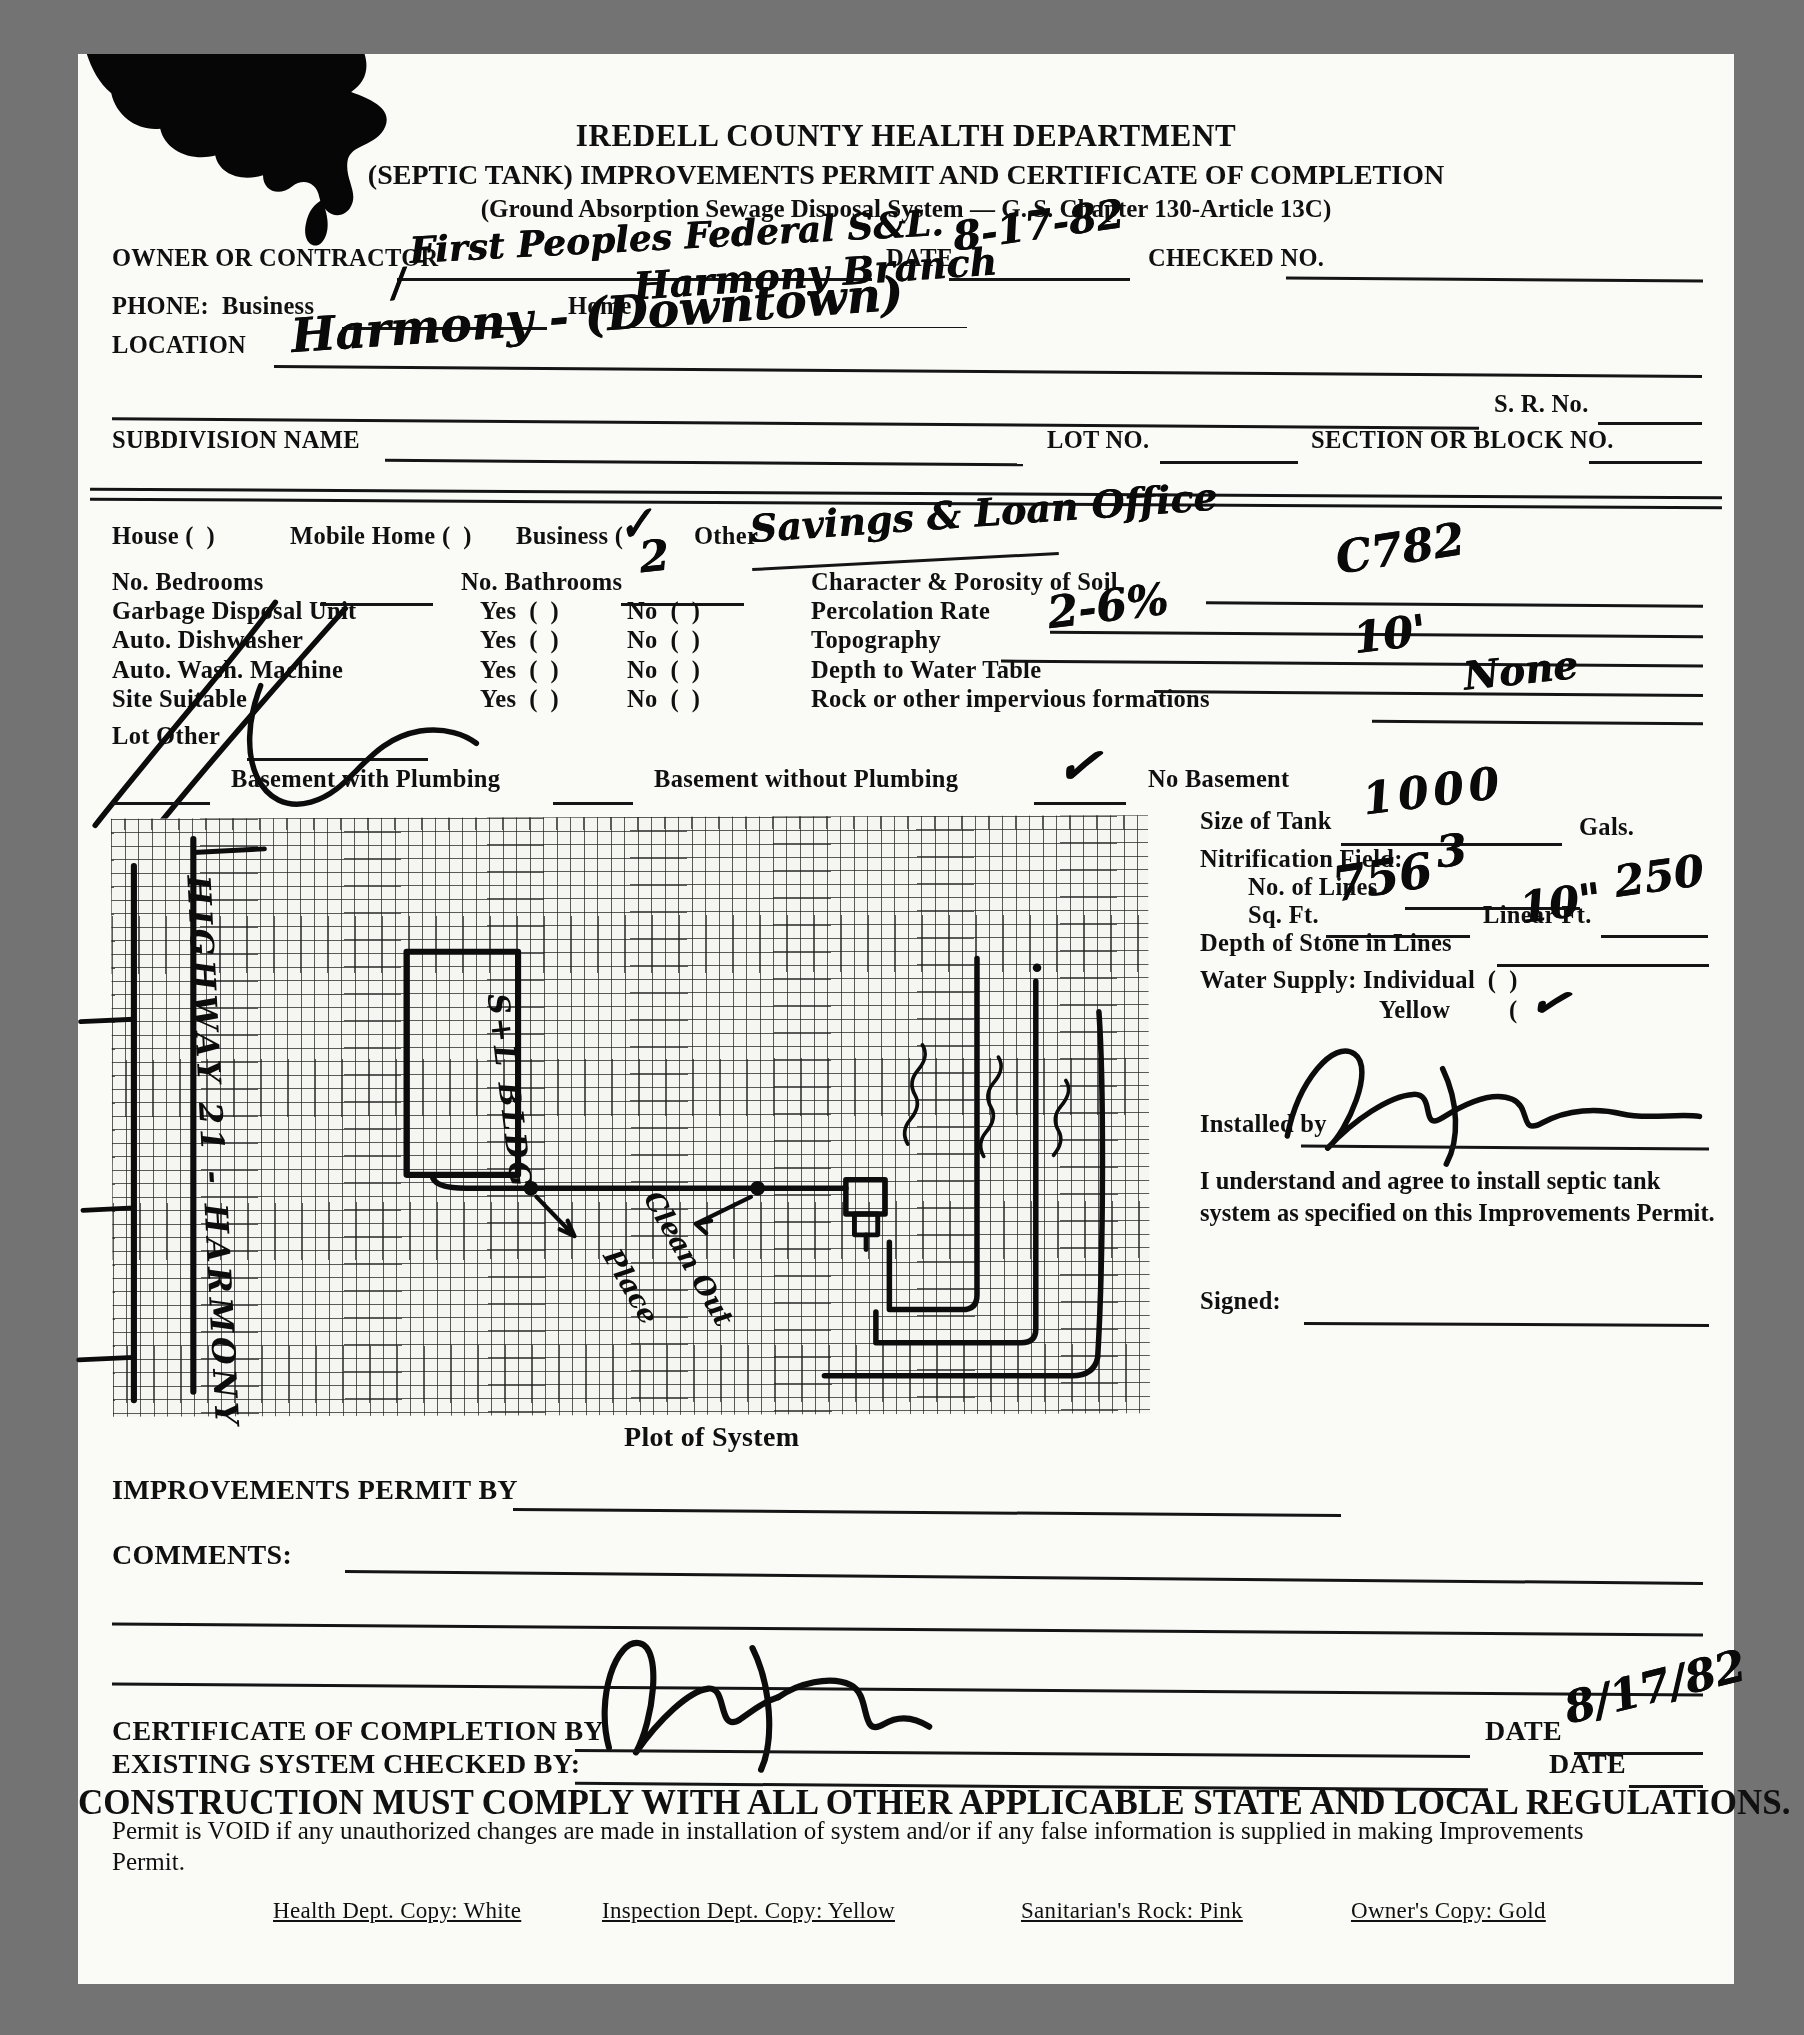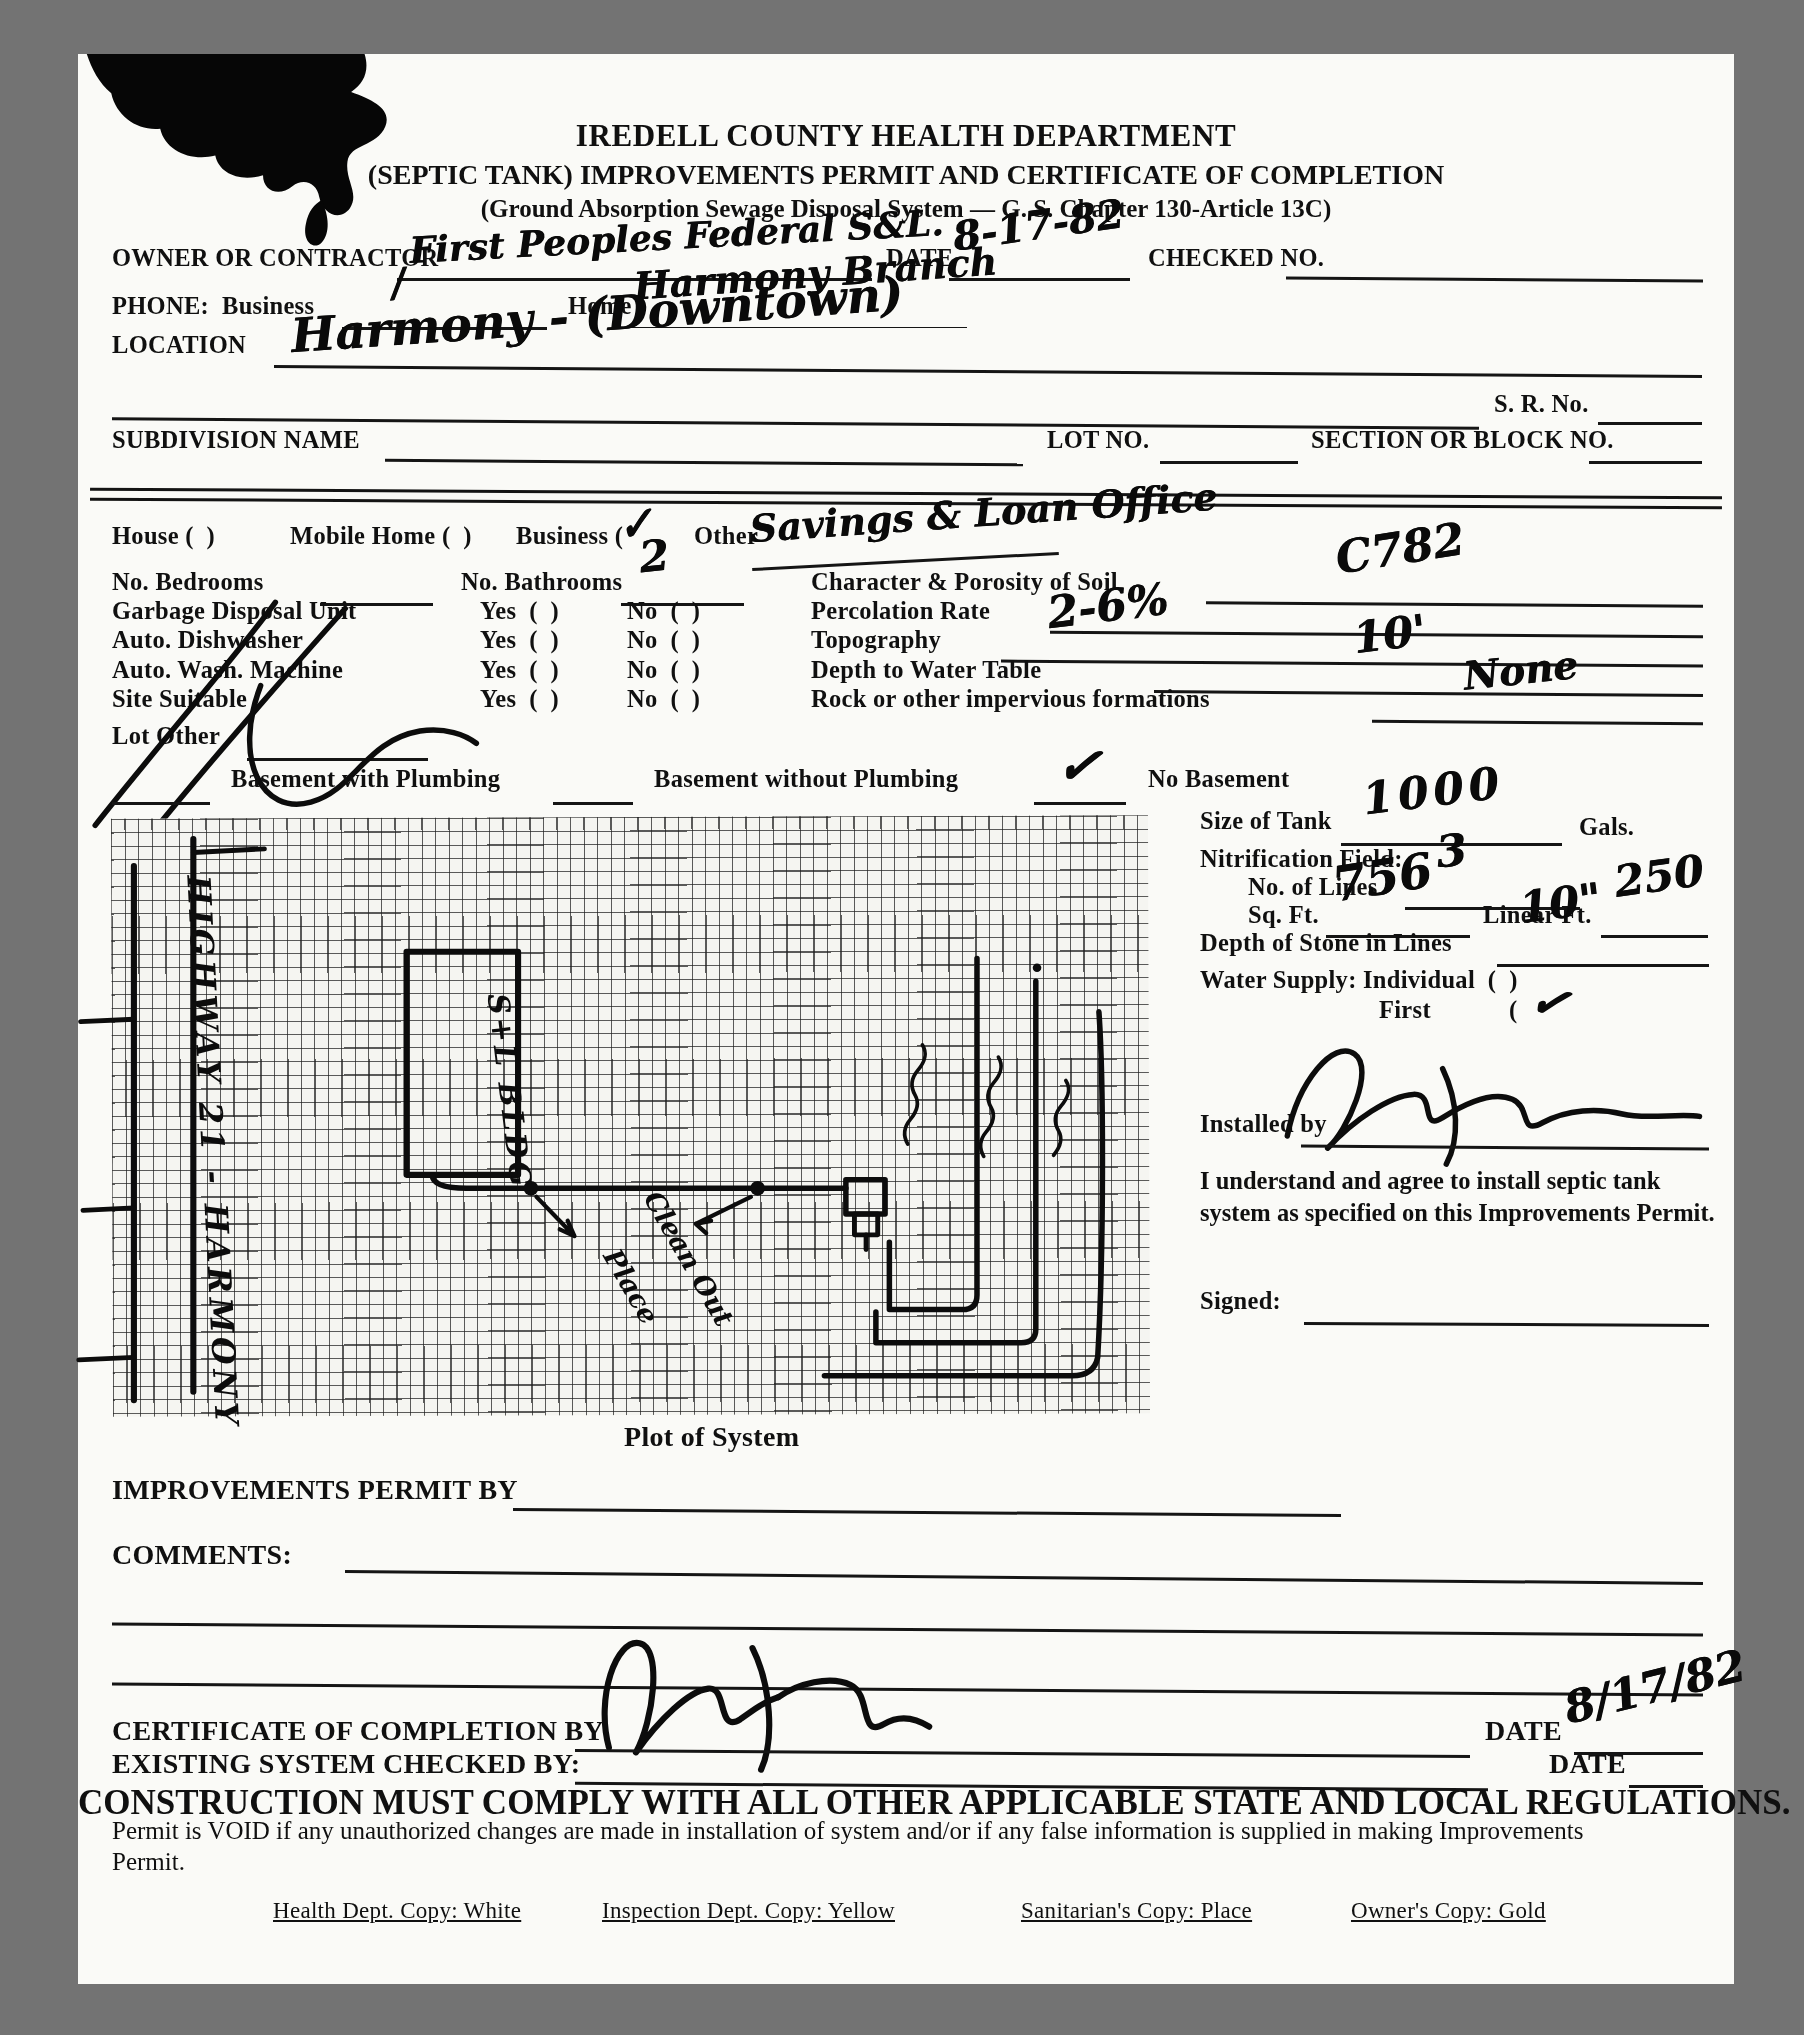--- a/index.html
+++ b/index.html
@@ -184,21 +184,21 @@
     <div class="lb" style="left:1170px;top:847px">Sq. Ft.</div>
     <div class="hw" style="left:1254px;top:795px;font-size:48px;transform:rotate(-9deg)">756</div>
     <div class="ln" style="left:1248px;top:881px;width:144px"></div>
     <div class="lb" style="left:1405px;top:847px">Linear Ft.</div>
     <div class="hw" style="left:1536px;top:797px;font-size:43px;transform:rotate(-8deg)">250</div>
     <div class="ln" style="left:1523px;top:881px;width:107px"></div>
     <div class="lb" style="left:1122px;top:875px">Depth of Stone in Lines</div>
     <div class="hw" style="left:1441px;top:824px;font-size:43px;transform:rotate(-7deg)">10"</div>
     <div class="ln" style="left:1419px;top:910px;width:212px"></div>
     <div class="lb" style="left:1122px;top:912px">Water Supply: Individual  (  )</div>
-    <div class="lb" style="left:1301px;top:942px">First</div>
+    <div class="lb" style="left:1301px;top:942px">Yellow</div>
     <div class="lb" style="left:1431px;top:942px">(</div>
     <div class="hw" style="left:1452px;top:920px;font-size:47px;transform:rotate(14deg)">✓</div>
 
     <div class="lb" style="left:1122px;top:1056px">Installed by</div>
     <svg class="sk" style="left:1177px;top:956px;width:478px;height:159px" viewBox="0 0 780 260" width="478" height="159">
       <path class="stroke" stroke-width="9" d="M 52 206 C 70 116 128 48 162 72 C 196 96 150 198 118 226 C 160 180 220 140 258 138 C 296 136 268 200 306 176 C 344 152 388 132 420 146 C 452 160 430 206 470 184 C 510 162 560 160 600 170 C 640 180 692 168 726 174"></path>
       <path class="stroke" stroke-width="9" d="M 306 96 C 332 150 334 212 312 252"></path>
     </svg>
     <div class="ln" style="left:1223px;top:1092px;width:408px;transform:rotate(.4deg)"></div>
     <div class="para" style="left:1122px;top:1111px;width:521px">I understand and agree to install septic tank system as specified on this Improvements Permit.</div>
@@ -225,17 +225,17 @@
     <div class="lb big" style="left:34px;top:1694px">EXISTING SYSTEM CHECKED BY:</div>
     <div class="ln" style="left:497px;top:1731px;width:913px;transform:rotate(.4deg)"></div>
     <div class="lb big" style="left:1471px;top:1694px">DATE</div>
     <div class="ln" style="left:1551px;top:1731px;width:74px"></div>
 
     <div class="hdr" style="top:1729px;font-size:35px">CONSTRUCTION MUST COMPLY WITH ALL OTHER APPLICABLE STATE AND LOCAL REGULATIONS.</div>
     <div class="void" style="left:34px;top:1761px;width:1502px">Permit is VOID if any unauthorized changes are made in installation of system and/or if any false information is supplied in making Improvements Permit.</div>
 
     <div class="lb sm" style="left:195px;top:1844px;font-weight:400">Health Dept. Copy: White</div>
     <div class="lb sm" style="left:524px;top:1844px;font-weight:400">Inspection Dept. Copy: Yellow</div>
-    <div class="lb sm" style="left:943px;top:1844px;font-weight:400">Sanitarian's Copy: Place</div>
+    <div class="lb sm" style="left:943px;top:1844px;font-weight:400">Sanitarian's Rock: Pink</div>
     <div class="lb sm" style="left:1273px;top:1844px;font-weight:400">Owner's Copy: Gold</div>
   </div>
 </div>
 
 
 </body></html>

